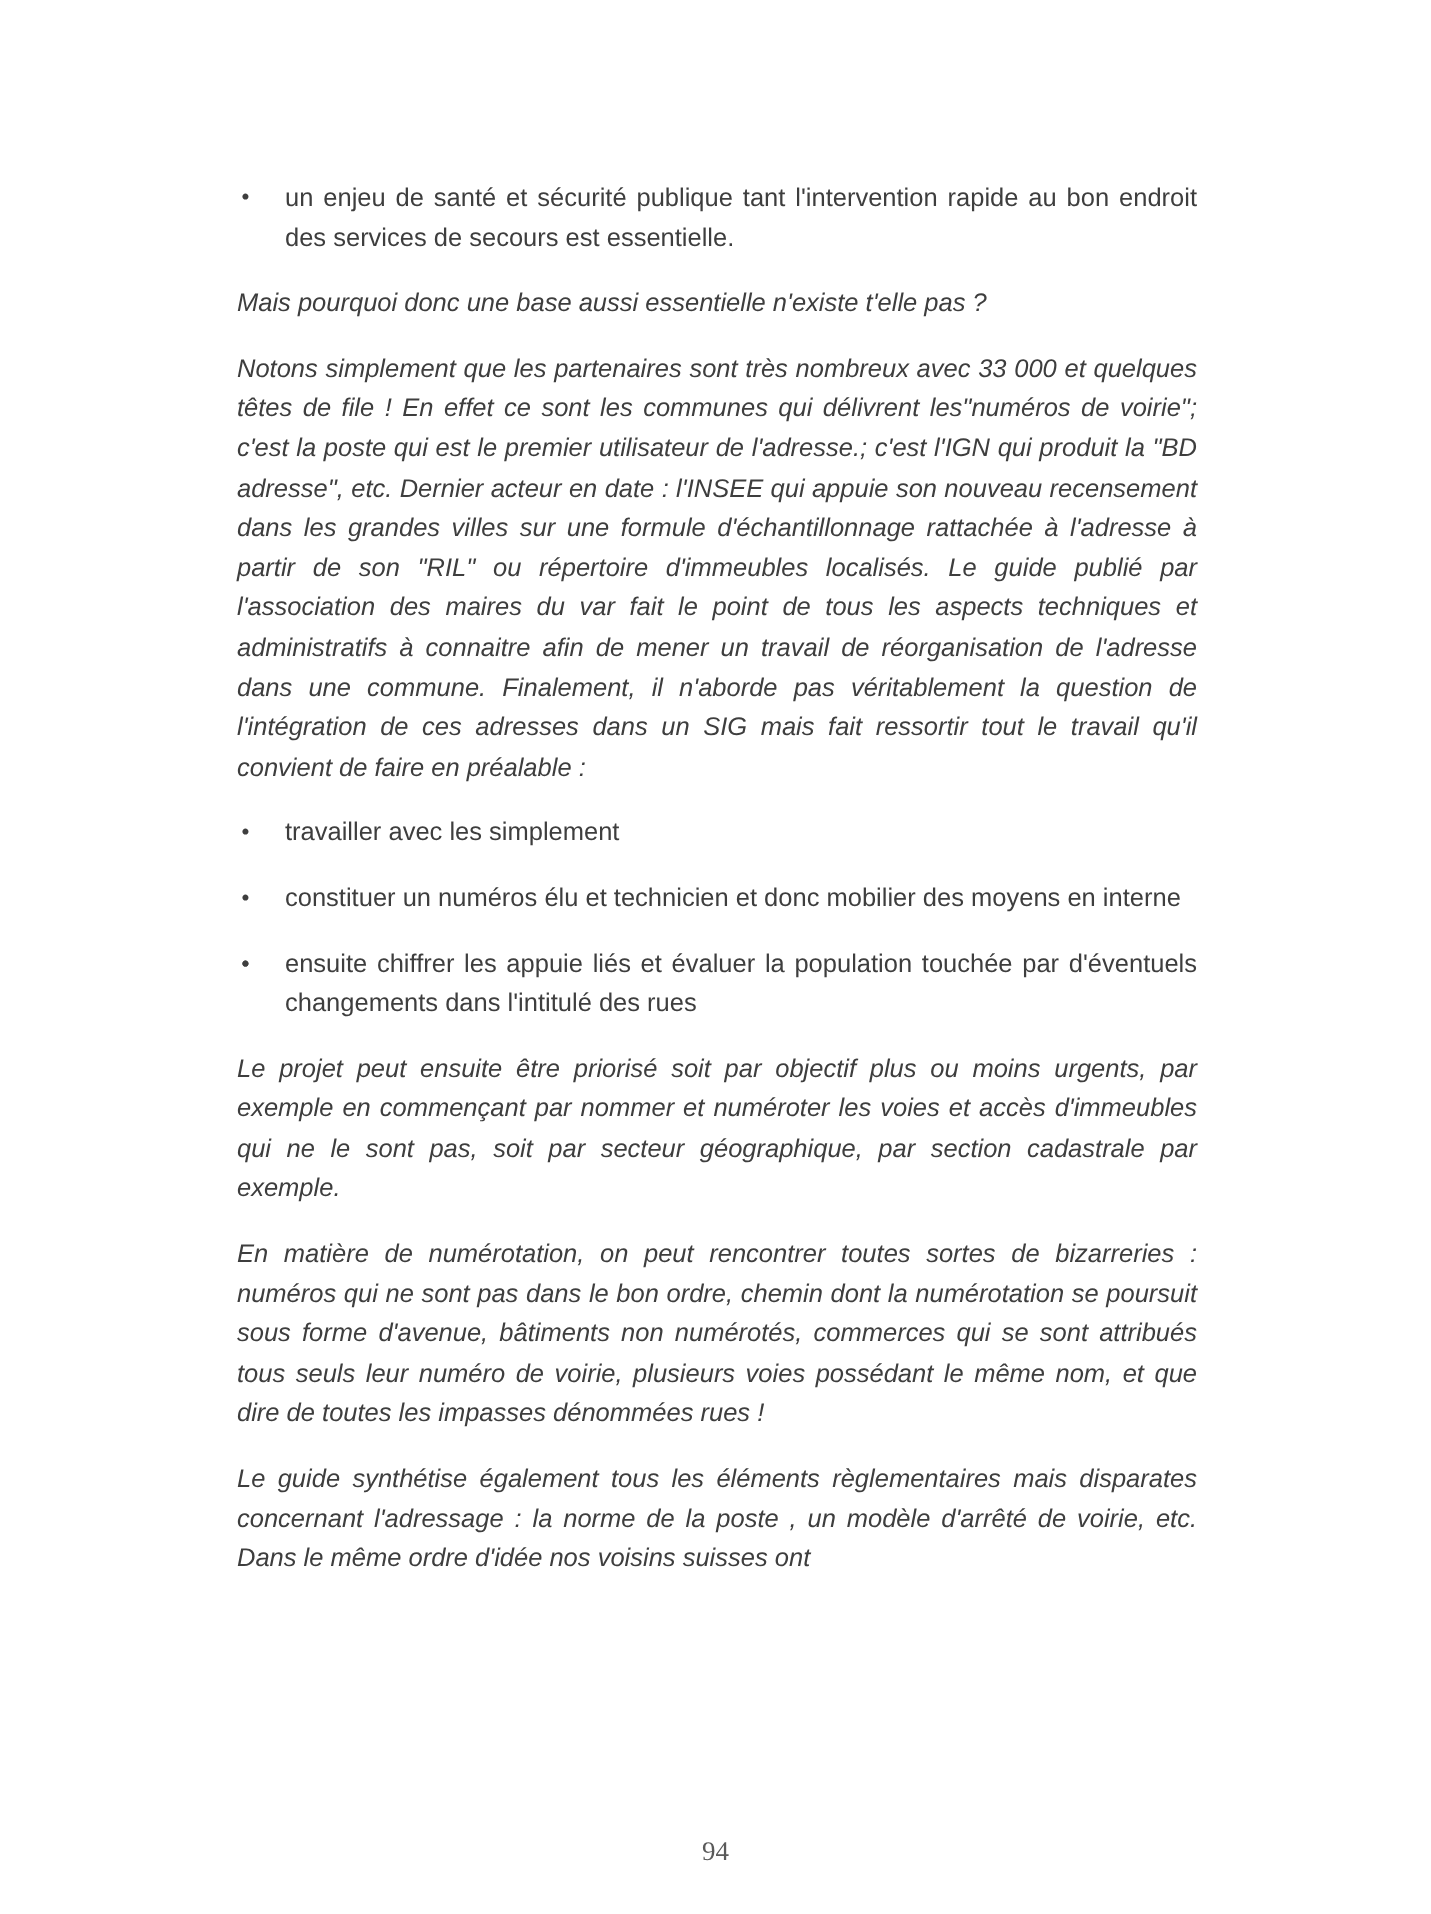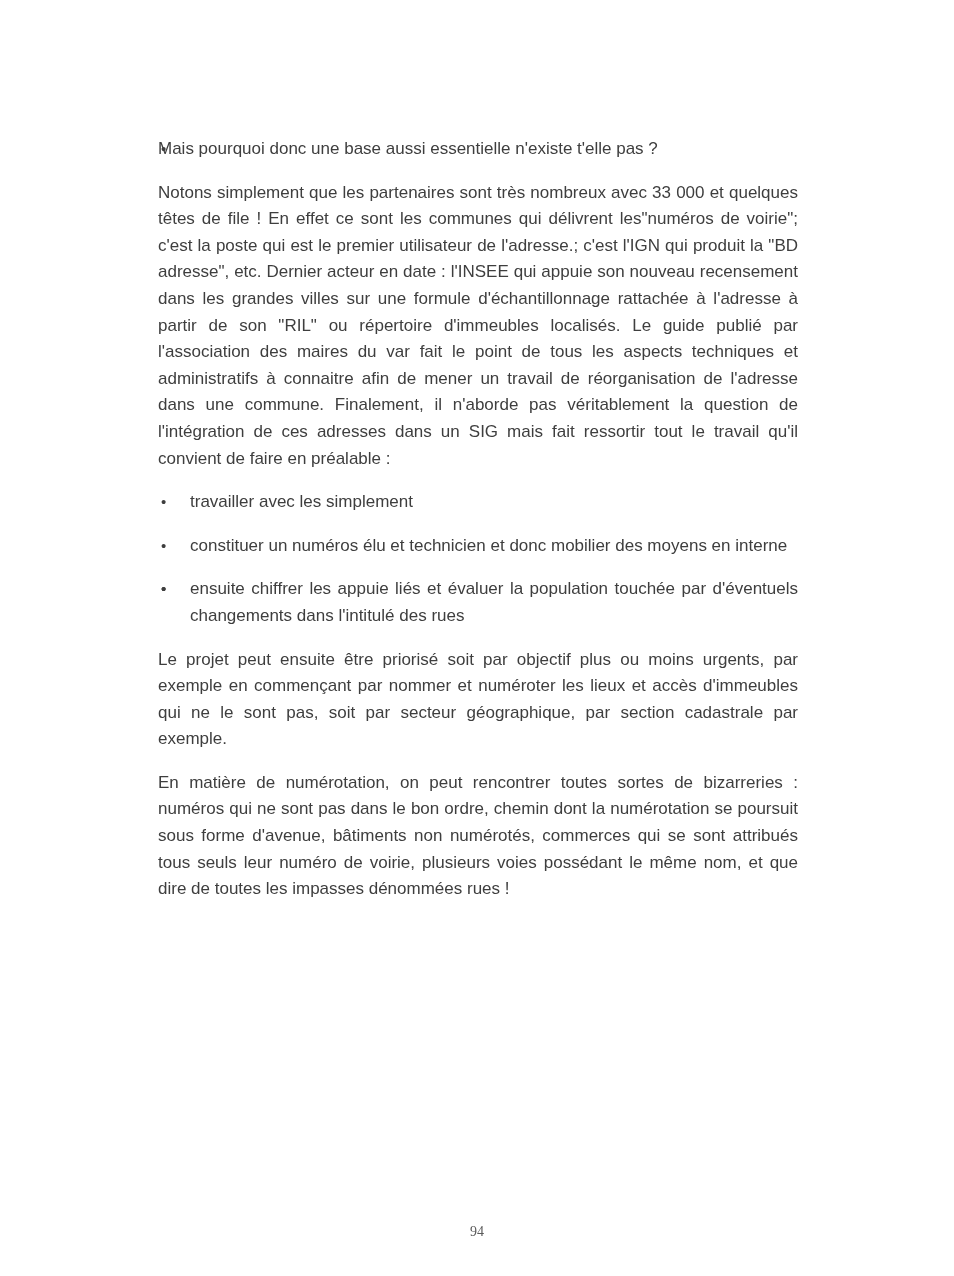--- a/index.html
+++ b/index.html
@@ -23,20 +23,21 @@
     left: 158px;
     top: 119px;
     width: 640px;
     font-size: 17px;
     line-height: 26.6px;
     font-weight: 400;
   }
   .para {
     text-align: justify;
     margin-bottom: 17px;
+    font-style: italic;
   }
   .bullet-list {
     list-style: none;
     margin: 0 0 0 0;
   }
   .bullet-item {
     position: relative;
     padding-left: 32px;
     text-align: justify;
     margin-bottom: 17px;
@@ -47,34 +48,35 @@
     top: 0;
     font-size: 15px;
   }
   .page-number {
     position: absolute;
     top: 1224px;
     left: 0;
     width: 954px;
     text-align: center;
     font-family: "Liberation Serif", serif;
-    font-size: 14px;
+    font-size: 18px;
     color: #5a5a5a;
   }
 </style>
 </head>
 <body>
 
 <div class="page">
 
   <div class="content">
 
     <ul class="bullet-list">
       <li class="bullet-item">
         <span class="bullet-marker">•</span>
+        <span>un enjeu de santé et sécurité publique tant l'intervention rapide au bon endroit des services de secours est essentielle.</span>
       </li>
     </ul>
 
     <p class="para">Mais pourquoi donc une base aussi essentielle n'existe t'elle pas ?</p>
 
     <p class="para">Notons simplement que les partenaires sont très nombreux avec 33 000 et quelques têtes de file ! En effet ce sont les communes qui délivrent les"numéros de voirie"; c'est la poste qui est le premier utilisateur de l'adresse.; c'est l'IGN qui produit la "BD adresse", etc. Dernier acteur en date : l'INSEE qui appuie son nouveau recensement dans les grandes villes sur une formule d'échantillonnage rattachée à l'adresse à partir de son "RIL" ou répertoire d'immeubles localisés. Le guide publié par l'association des maires du var fait le point de tous les aspects techniques et administratifs à connaitre afin de mener un travail de réorganisation de l'adresse dans une commune. Finalement, il n'aborde pas véritablement la question de l'intégration de ces adresses dans un SIG mais fait ressortir tout le travail qu'il convient de faire en préalable :</p>
 
     <ul class="bullet-list">
       <li class="bullet-item">
         <span class="bullet-marker">•</span>
@@ -86,22 +88,23 @@
       </li>
       <li class="bullet-item">
         <span class="bullet-marker">•</span>
       </li>
       <li class="bullet-item">
         <span class="bullet-marker">•</span>
         <span>ensuite chiffrer les appuie liés et évaluer la population touchée par d'éventuels changements dans l'intitulé des rues</span>
       </li>
     </ul>
 
-    <p class="para">Le projet peut ensuite être priorisé soit par objectif plus ou moins urgents, par exemple en commençant par nommer et numéroter les lieux et accès d'immeubles qui ne le sont pas, soit par secteur géographique, par section cadastrale par exemple.</p>
+    <p class="para">Le projet peut ensuite être priorisé soit par objectif plus ou moins urgents, par exemple en commençant par nommer et numéroter les voies et accès d'immeubles qui ne le sont pas, soit par secteur géographique, par section cadastrale par exemple.</p>
 
     <p class="para">En matière de numérotation, on peut rencontrer toutes sortes de bizarreries : numéros qui ne sont pas dans le bon ordre, chemin dont la numérotation se poursuit sous forme d'avenue, bâtiments non numérotés, commerces qui se sont attribués tous seuls leur numéro de voirie, plusieurs voies possédant le même nom, et que dire de toutes les impasses dénommées rues !</p>
 
+    <p class="para">Le guide synthétise également tous les éléments règlementaires mais disparates concernant l'adressage : la norme de la poste , un modèle d'arrêté de voirie, etc. Dans le même ordre d'idée nos voisins suisses ont</p>
 
   </div>
 
   <div class="page-number">94</div>
 
 </div>
 
 </body></html>

